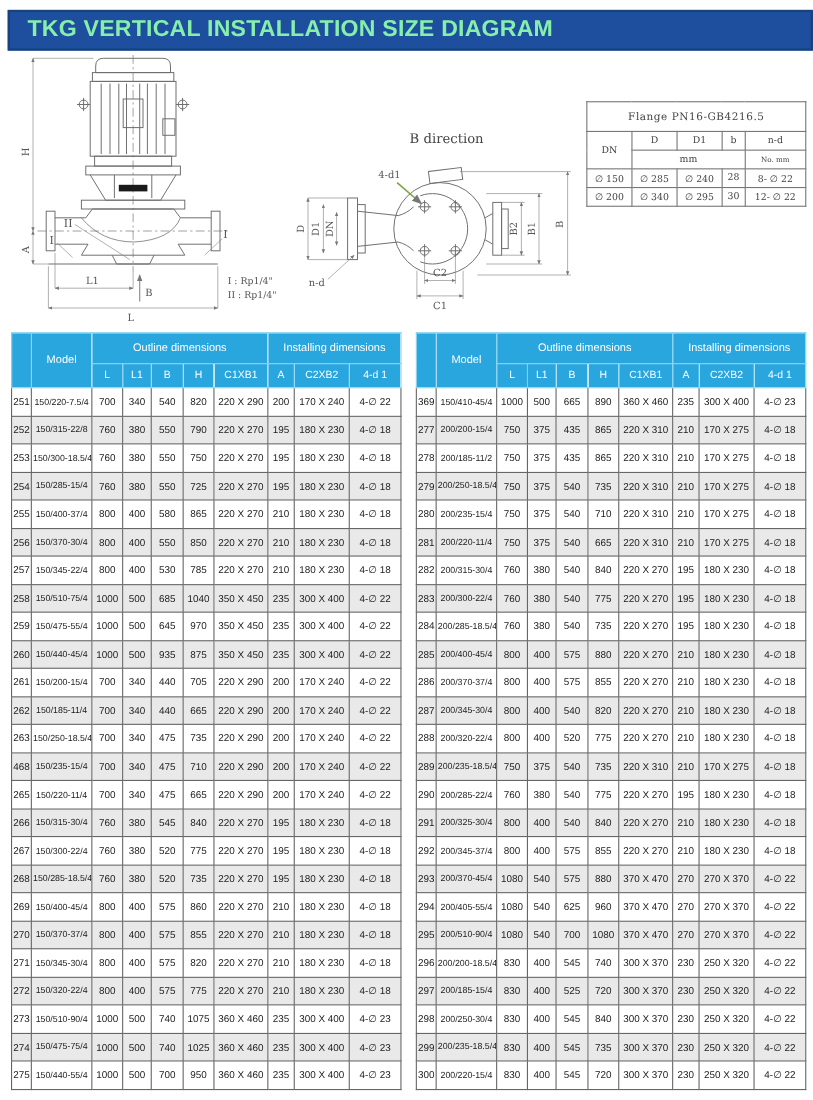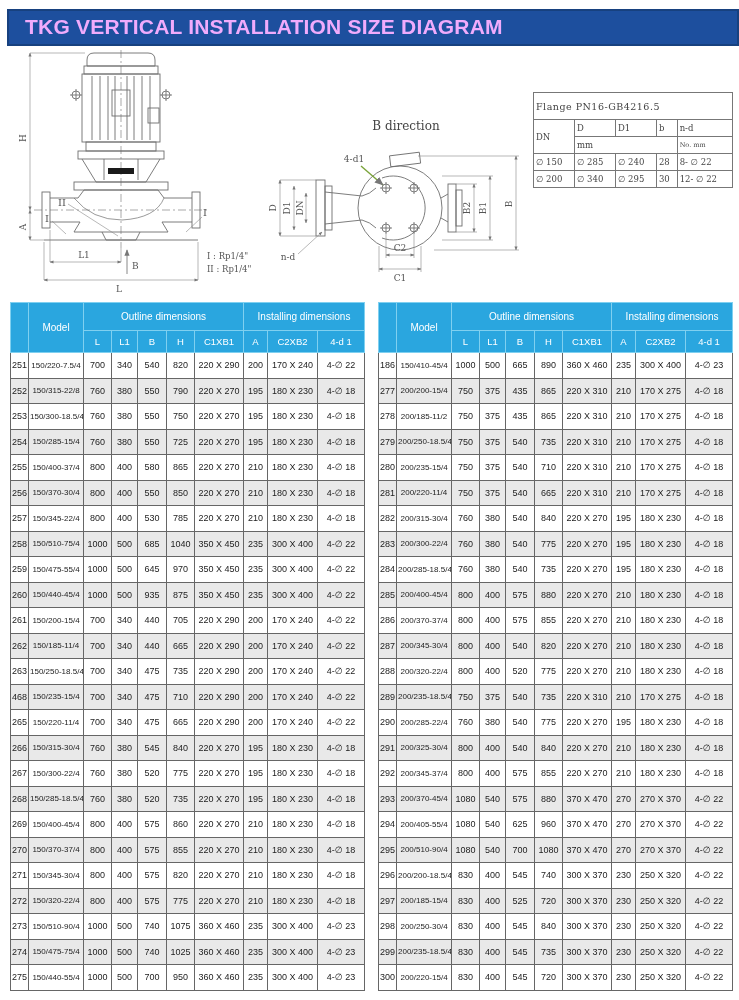--- a/index.html
+++ b/index.html
@@ -1,41 +1,41 @@
 <!DOCTYPE html>
 <html><head>
 <meta charset="utf-8">
 <style>
   html,body{margin:0;padding:0;background:#ffffff;}
   #page{position:relative;width:739px;height:1000px;background:#ffffff;overflow:hidden;
         font-family:"Liberation Sans",sans-serif;}
 
   
   #banner{position:absolute;left:7px;right:0;top:9px;height:37px;box-sizing:border-box;
-          background:#1d4f9e;border:2px solid #17417f;color:#f0abfc;
+          background:#1d4f9e;border:2px solid #17417f;color:#86efac;
           font-size:21px;font-weight:bold;line-height:32px;padding-left:16px;
           letter-spacing:.2px;white-space:nowrap;}
 
   
   .drawing{position:absolute;}
   #pump-view{left:14px;top:50px;}
   #b-view{left:246px;top:96px;}
   svg text{font-family:"DejaVu Serif",serif;fill:#555;}
   .dimtxt{font-size:9px;}
   .lbltxt{font-size:10px;}
   .titletxt{font-size:12px;fill:#444;}
 
   
   #tap-note{position:absolute;left:207px;top:250px;font-family:"DejaVu Serif",serif;
             font-size:8.5px;color:#555;line-height:13px;white-space:pre;}
 
   
   #flange-table{position:absolute;left:533px;top:92px;width:200px;border-collapse:collapse;
                 font-family:"DejaVu Serif",serif;font-size:8.5px;color:#444;
-                }
+                text-align:center;}
   #flange-table td,#flange-table th{border:1px solid #777;padding:1px 2px;font-weight:normal;}
   #flange-table .ft-title{height:24px;font-size:9.5px;letter-spacing:.5px;}
   #flange-table .ft-small{font-size:6.5px;}
   #flange-table tr{height:17px;}
 
   
   #size-tables{position:absolute;left:10px;top:302px;width:722px;display:flex;gap:13px;}
   table.size{border-collapse:collapse;table-layout:fixed;width:354px;
              font-size:9px;color:#1c1c1c;text-align:center;border:1.5px solid #333;}
   table.size th,table.size td{border:1px solid #666;padding:0 1px;overflow:hidden;
@@ -628,21 +628,21 @@
           <th>B</th>
           <th>H</th>
           <th>C1XB1</th>
           <th>A</th>
           <th>C2XB2</th>
           <th>4-d 1</th>
         </tr>
       </thead>
       <tbody>
     <tr>
-      <td class="c-no">186</td>
+      <td class="c-no">369</td>
       <td class="c-model">150/410-45/4</td>
       <td>1000</td>
       <td>500</td>
       <td>665</td>
       <td>890</td>
       <td>360 X 460</td>
       <td>235</td>
       <td>300 X 400</td>
       <td>4-∅ 23</td>
     </tr>

